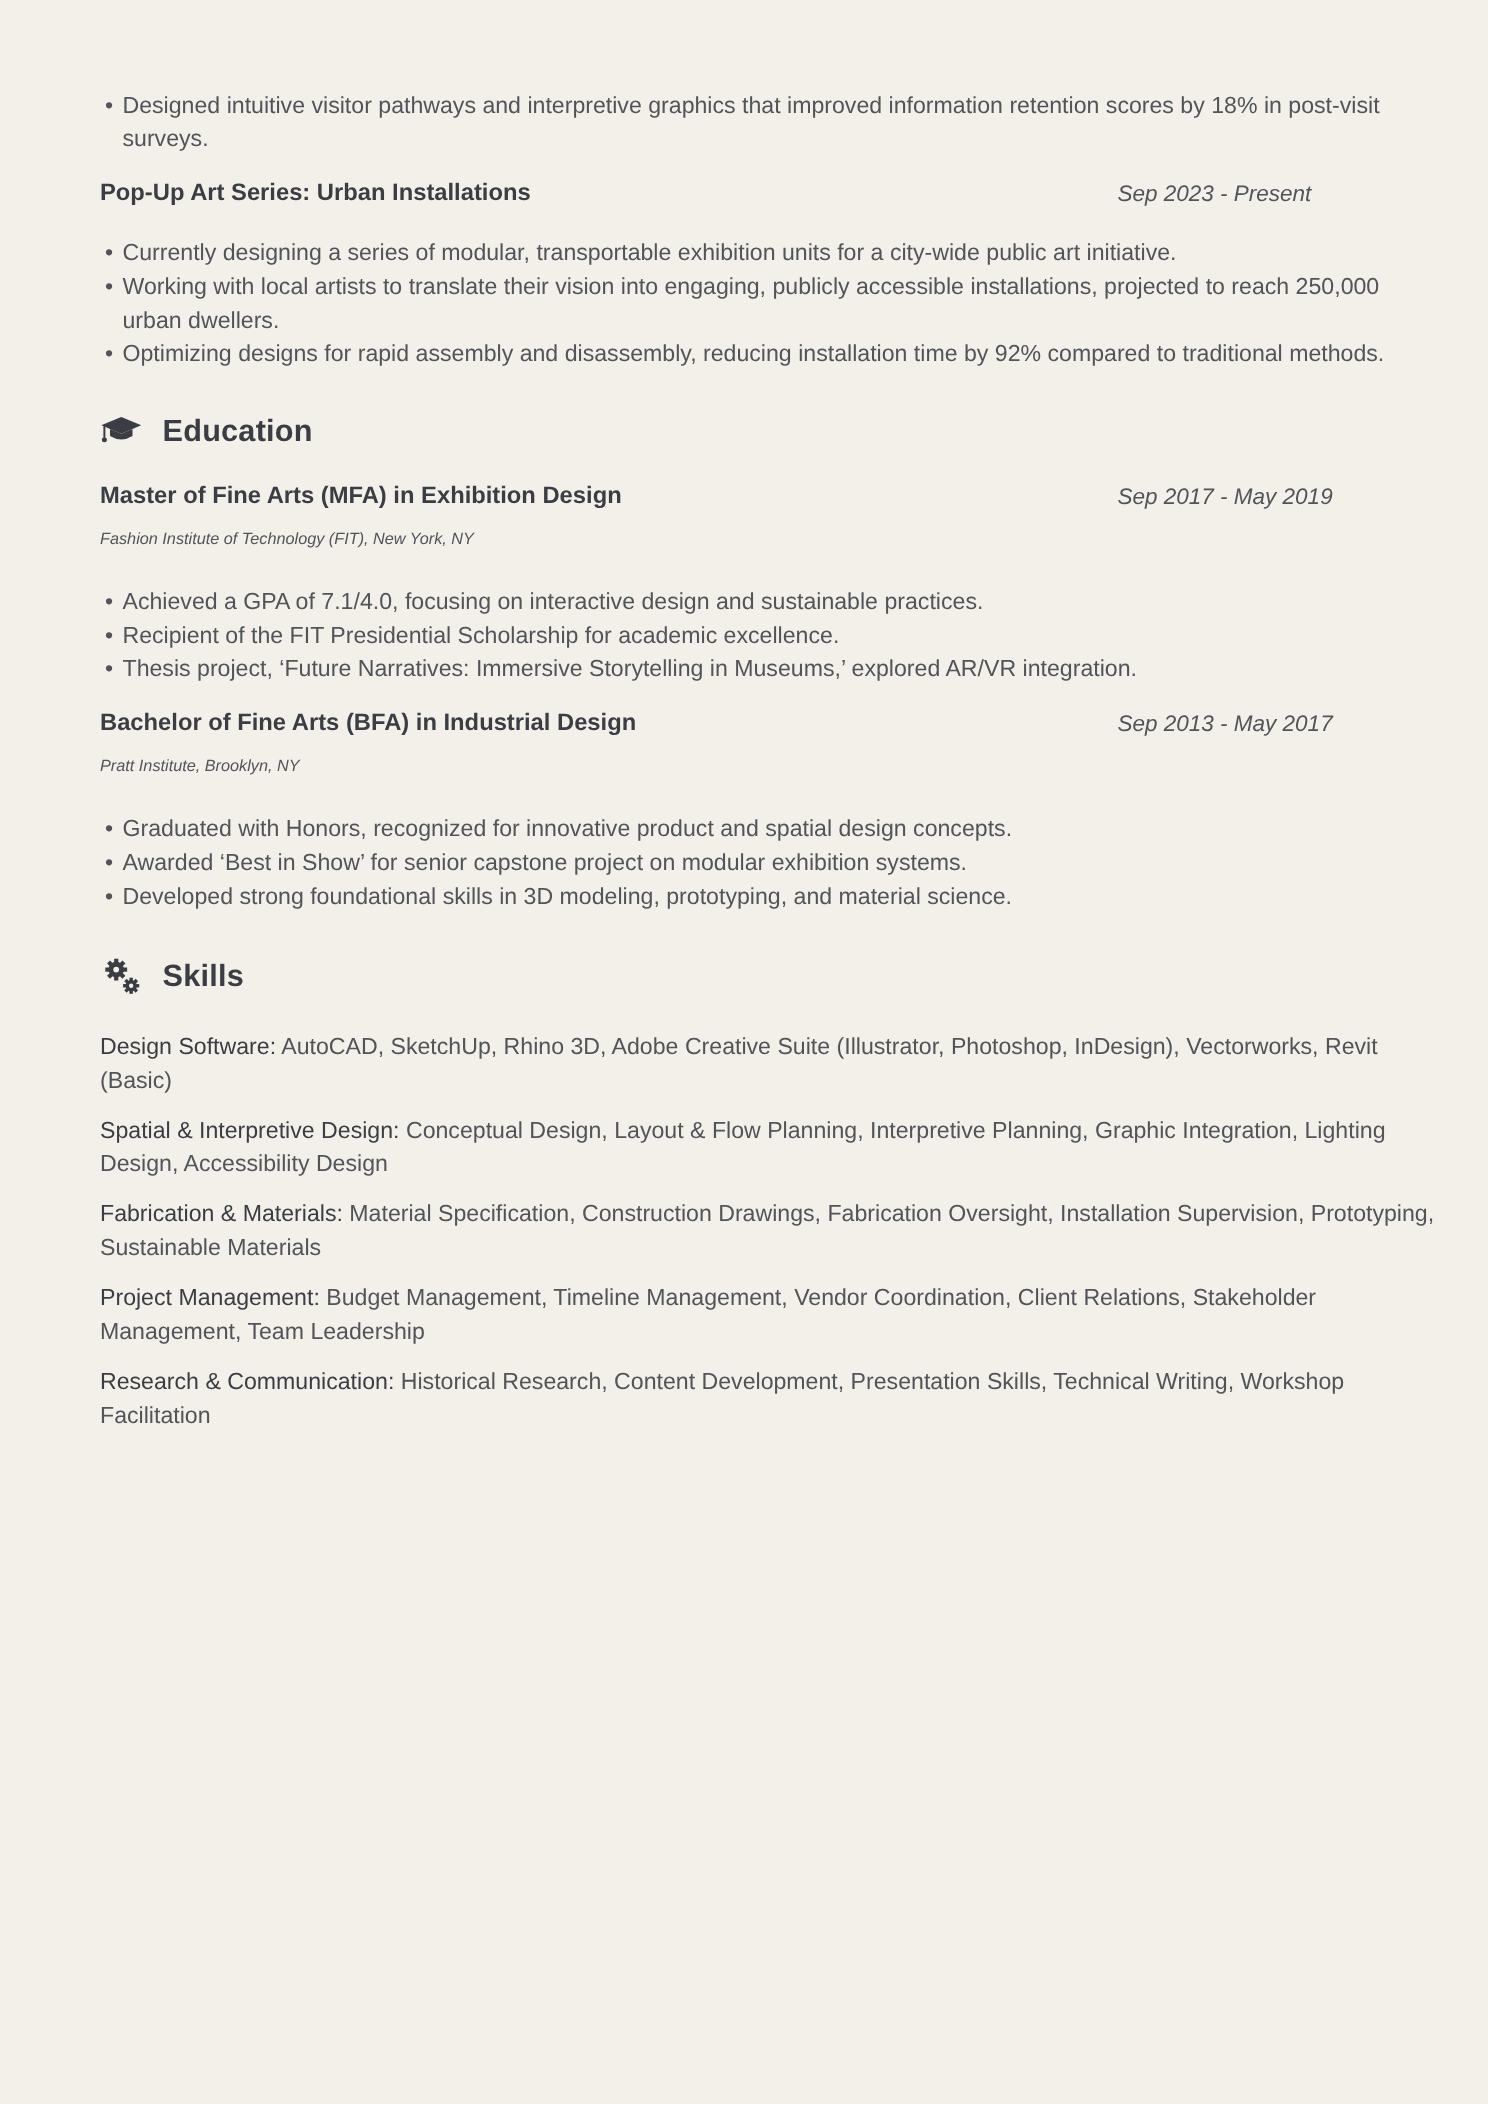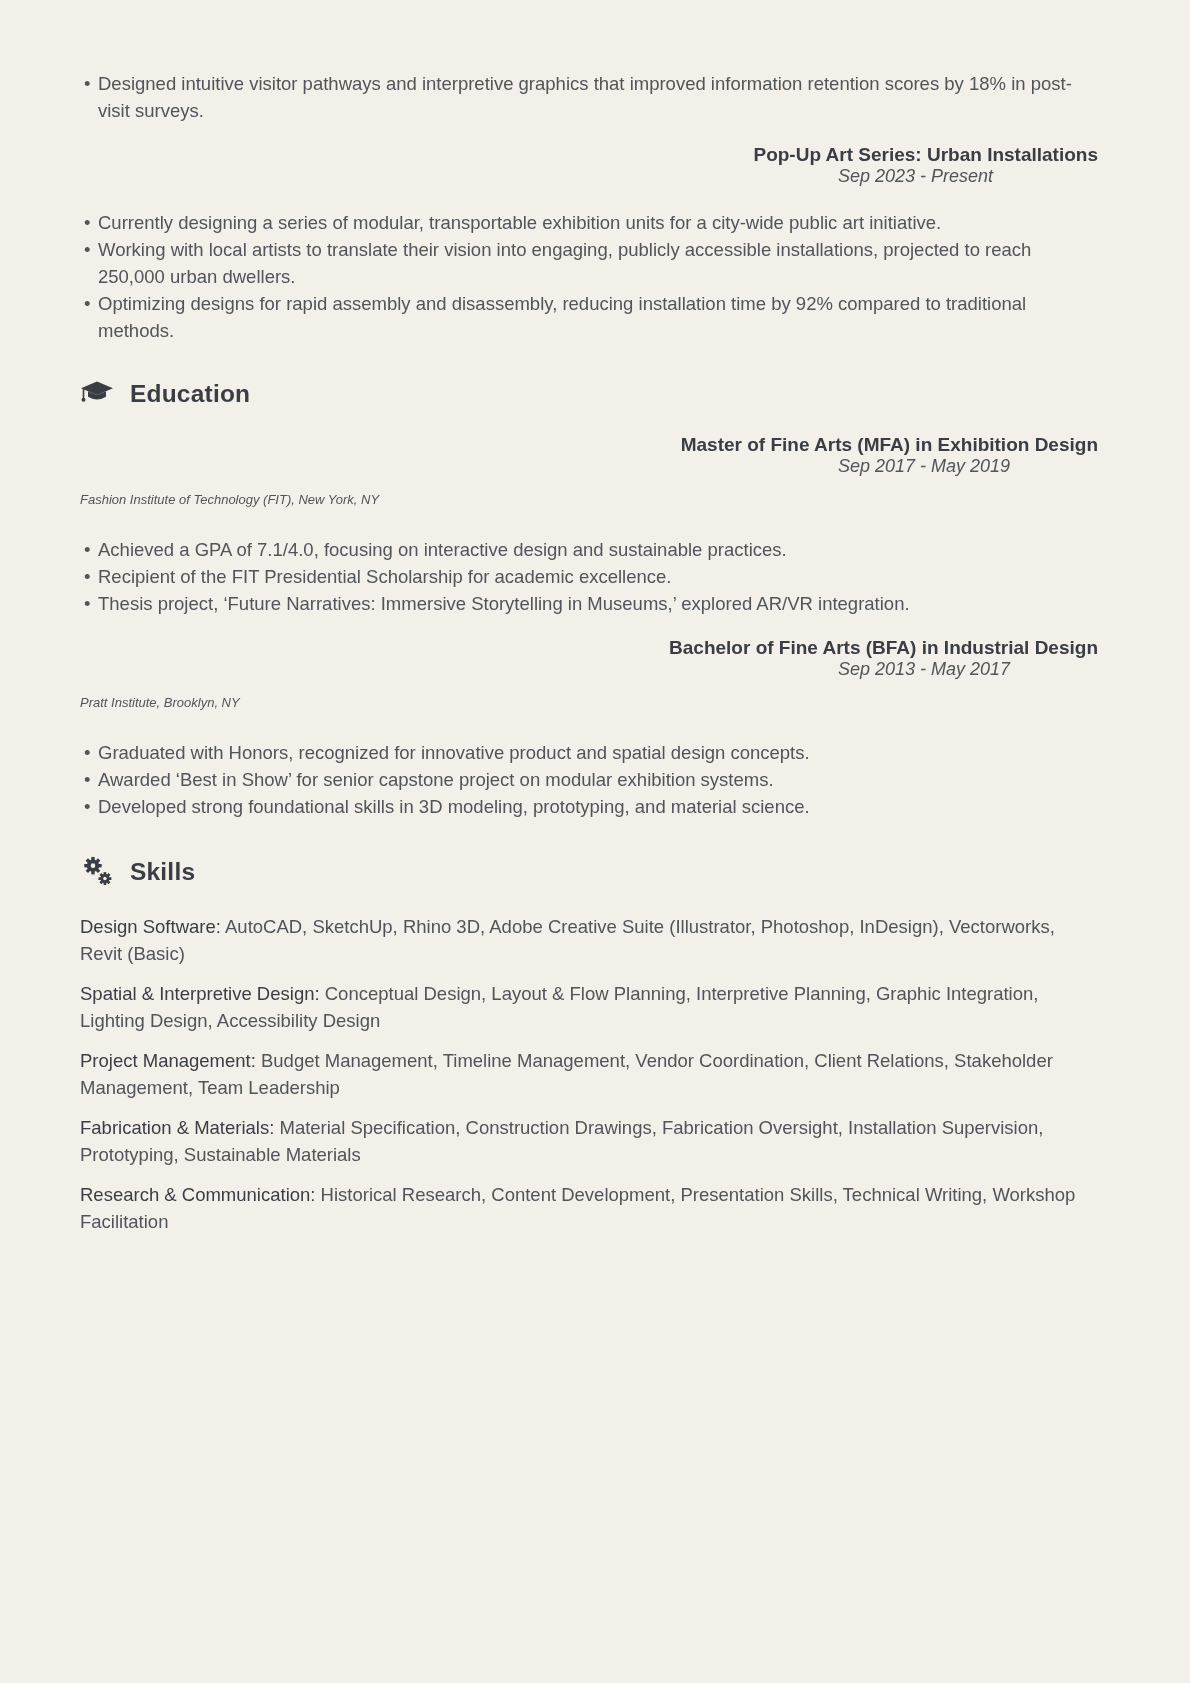--- a/index.html
+++ b/index.html
@@ -11,21 +11,21 @@
   body{
     width:1190px;height:1683px;
     background:var(--bg);
     font-family:"Liberation Sans",sans-serif;
     color:var(--ink);
     -webkit-font-smoothing:antialiased;
   }
   .page{
     box-sizing:border-box;
     width:1190px;height:1683px;
-    padding:70px 92px 0 80px;
+    padding:70px 36px 0 80px;
     overflow:hidden;
   }
   
   .bullets{margin:0;}
   .bullet{
     display:flex;
     font-size:18.5px;
     line-height:27px;
     color:var(--ink);
   }
@@ -33,23 +33,22 @@
     content:"\2022";
     flex:none;
     width:14px;
     margin-left:4px;
     color:var(--ink);
   }
   .btext{flex:1;}
   
   .entry-head{
     display:flex;
-    align-items:flex-end;
+    align-items:center;
     margin:20px 0 22px 0;
-    flex-direction:column;
   }
   .entry-title{
     flex:1;
     font-size:19px;
     font-weight:bold;
     color:var(--ink-dark);
   }
   .entry-dates{
     flex:none;
     width:260px;
@@ -195,18 +194,18 @@
               <circle r="2.7" fill="#f3f0e9"></circle>
             </g>
           </g>
         </svg>
       </span>
       <h2 class="section-title">Skills</h2>
     </div>
 
     <p class="skill"><b>Design Software:</b> <span>AutoCAD, SketchUp, Rhino 3D, Adobe Creative Suite (Illustrator, Photoshop, InDesign), Vectorworks, Revit (Basic)</span></p>
     <p class="skill"><b>Spatial &amp; Interpretive Design:</b> <span>Conceptual Design, Layout &amp; Flow Planning, Interpretive Planning, Graphic Integration, Lighting Design, Accessibility Design</span></p>
+    <p class="skill"><b>Fabrication &amp; Materials:</b> <span>Material Specification, Construction Drawings, Fabrication Oversight, Installation Supervision, Prototyping, Sustainable Materials</span></p>
     <p class="skill"><b>Project Management:</b> <span>Budget Management, Timeline Management, Vendor Coordination, Client Relations, Stakeholder Management, Team Leadership</span></p>
-    <p class="skill"><b>Fabrication &amp; Materials:</b> <span>Material Specification, Construction Drawings, Fabrication Oversight, Installation Supervision, Prototyping, Sustainable Materials</span></p>
     <p class="skill"><b>Research &amp; Communication:</b> <span>Historical Research, Content Development, Presentation Skills, Technical Writing, Workshop Facilitation</span></p>
   </section>
 
 </div>
 
 </body></html>

